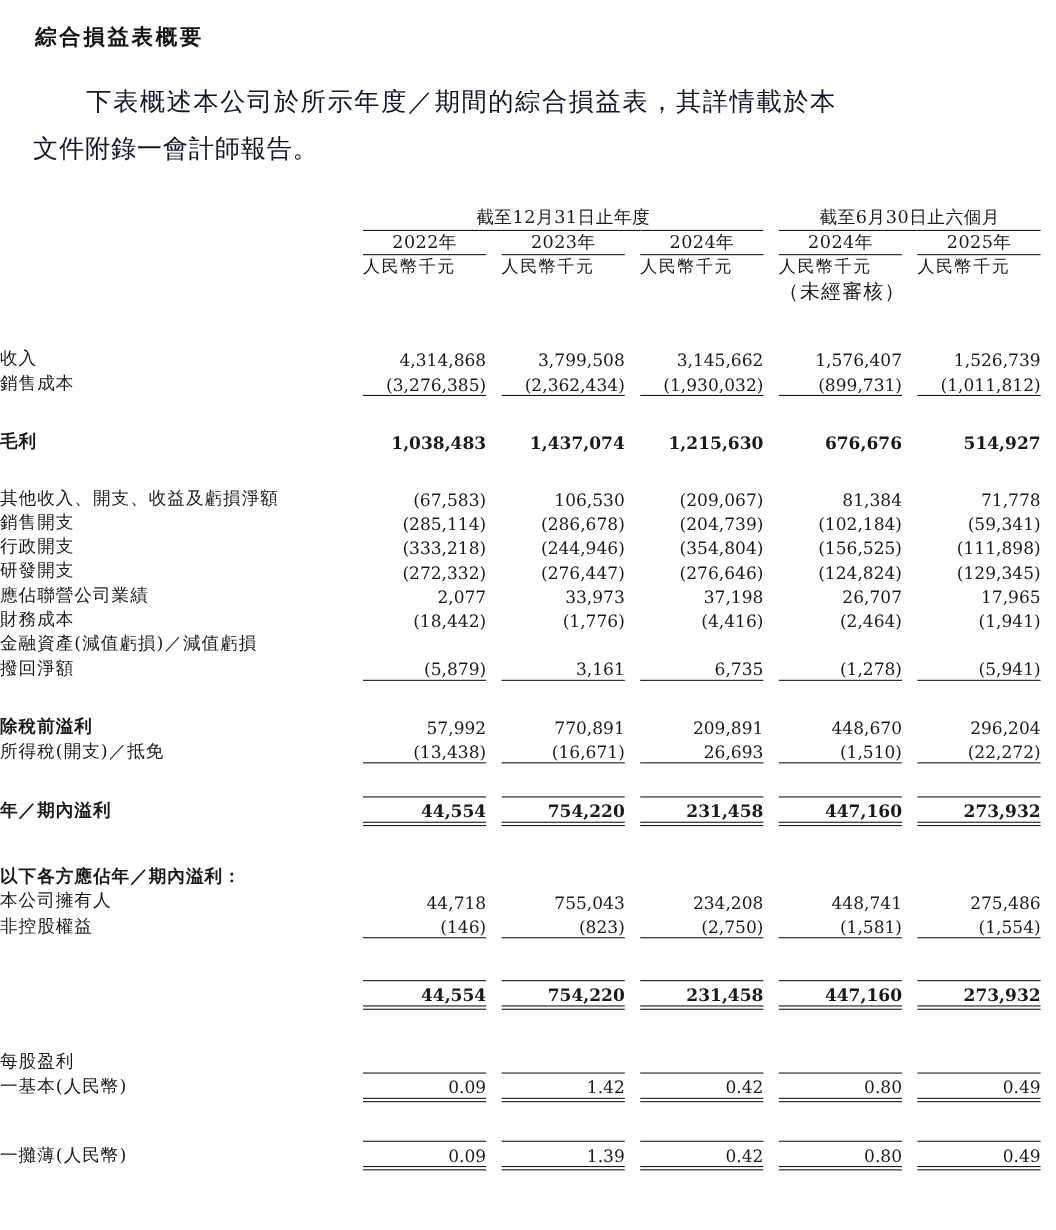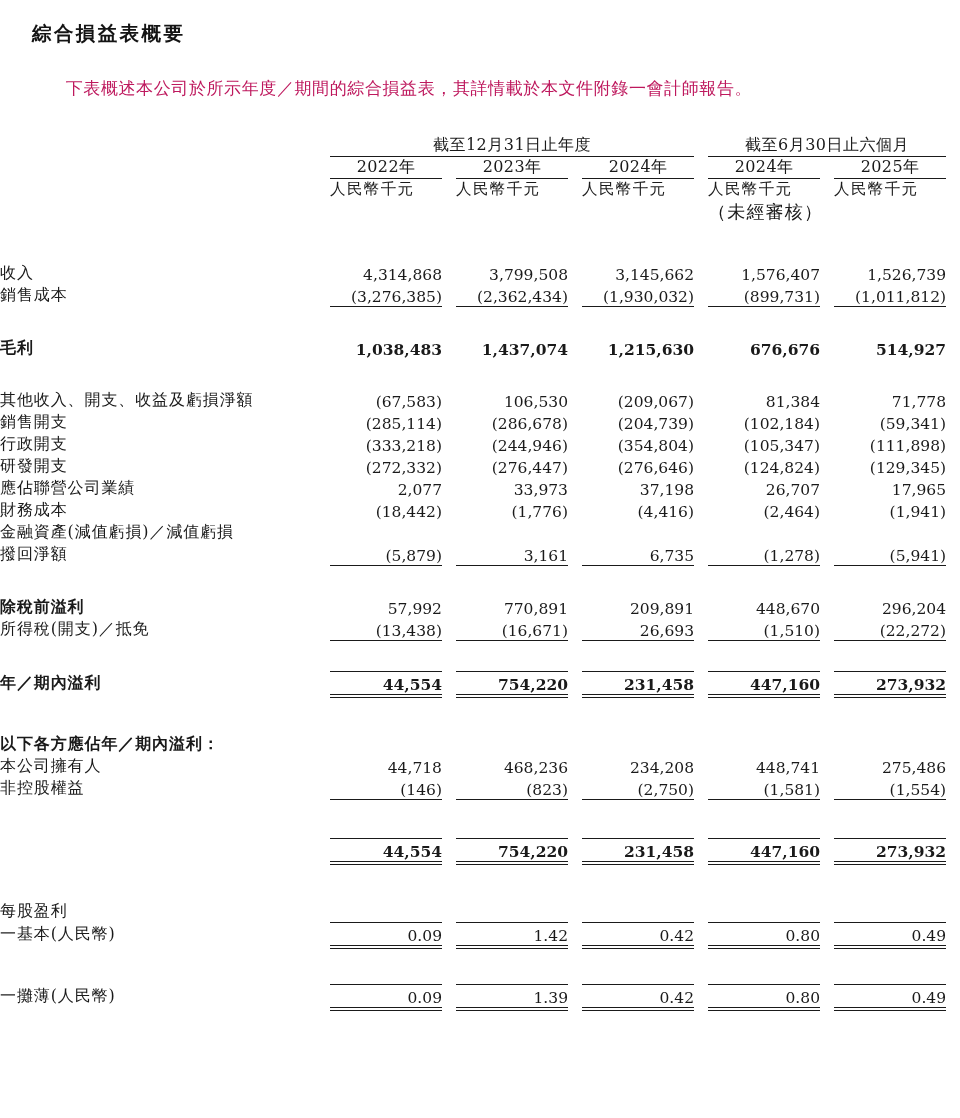--- a/index.html
+++ b/index.html
@@ -27,28 +27,29 @@
     font-family: "DejaVu Sans", "Liberation Sans", sans-serif;
     font-weight: bold;
     font-size: 19.5px;
     letter-spacing: 2.4px;
     color: #141414;
     margin: 0;
     padding: 20px 0 0 32px;
     line-height: 1.4;
   }
   .intro {
-    font-size: 17px;
+    font-size: 23px;
     line-height: 1.85;
     letter-spacing: 0.6px;
-    color: #be185d;
+    color: #0f172a;
     margin: 0;
     padding: 26px 36px 0 30px;
     text-align: justify;
     text-indent: 2.1em;
+    font-family: Liberation Mono, monospace;
   }
 
   
   .fin-table {
     width: 100%;
     border-collapse: collapse;
     margin-top: 30px;
     font-size: 15.5px;
     table-layout: fixed;
   }
@@ -296,21 +297,21 @@
     </tr>
 
     <tr class="row">
       <td class="lbl">行政開支</td>
       <td class="num">(333,218)</td>
           <td></td>
       <td class="num">(244,946)</td>
           <td></td>
       <td class="num">(354,804)</td>
           <td></td>
-      <td class="num">(105,347)</td>
+      <td class="num">(156,525)</td>
           <td></td>
       <td class="num">(111,898)</td>
           <td></td>
     </tr>
 
     <tr class="row">
       <td class="lbl">研發開支</td>
       <td class="num">(272,332)</td>
           <td></td>
       <td class="num">(276,447)</td>
@@ -435,21 +436,21 @@
 
     <tr class="row">
       <td class="lbl bold">以下各方應佔年／期內溢利：</td>
       <td colspan="10"></td>
     </tr>
 
     <tr class="row">
       <td class="lbl">本公司擁有人</td>
       <td class="num">44,718</td>
           <td></td>
-      <td class="num">468,236</td>
+      <td class="num">755,043</td>
           <td></td>
       <td class="num">234,208</td>
           <td></td>
       <td class="num">448,741</td>
           <td></td>
       <td class="num">275,486</td>
           <td></td>
     </tr>
 
     <tr class="row">

